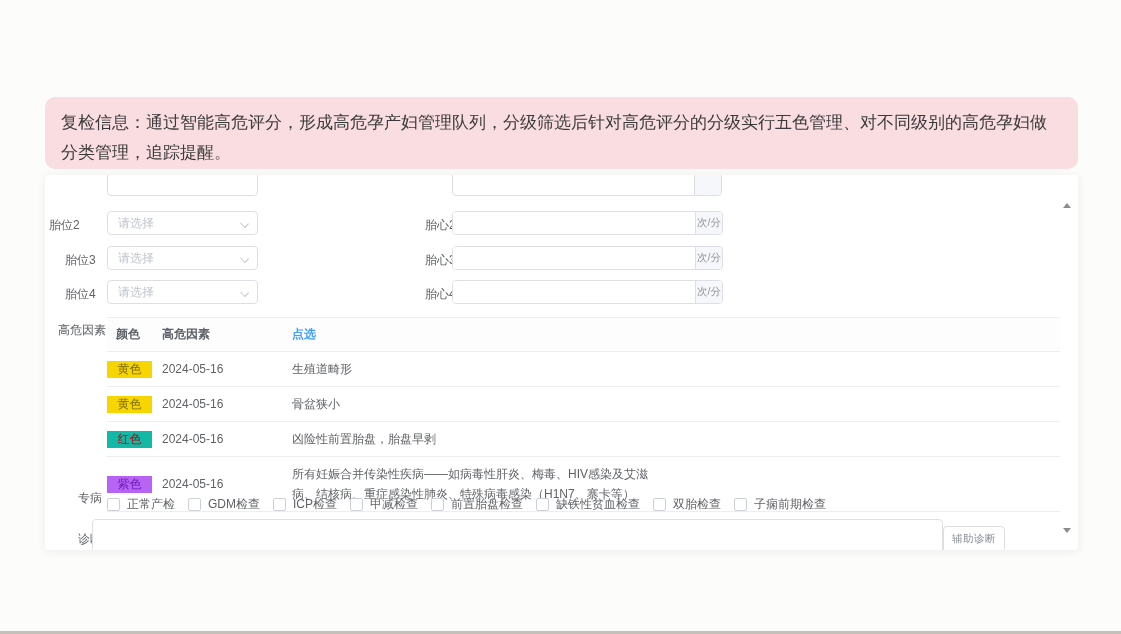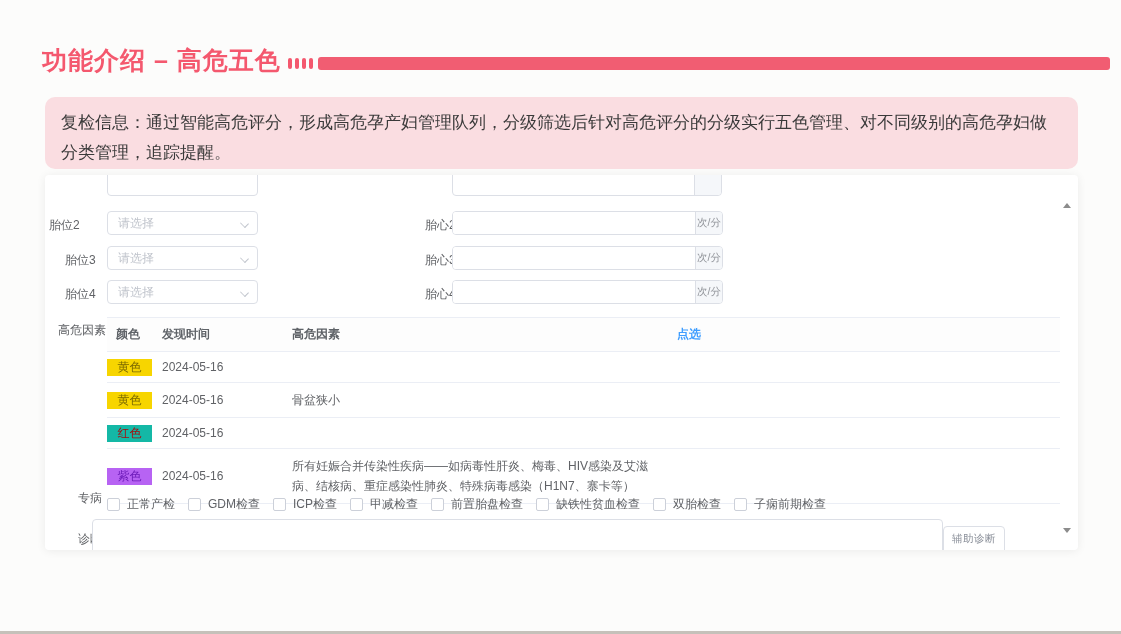--- a/index.html
+++ b/index.html
@@ -73,30 +73,20 @@
                border-left:4px solid transparent; border-right:4px solid transparent; border-top:5px solid #8c8c8c; cursor:pointer; }
 
   
   .bottom-line { position:absolute; left:0; right:0; bottom:0; height:3px; background:#c5c1ba; }
 </style>
 </head>
 <body>
 
 <div class="slide">
 
-  <div class="title-row">
-    <span class="page-title">功能介绍 – 高危五色</span>
-    <span class="tick-bars">
-        <i></i>
-        <i></i>
-        <i></i>
-        <i></i>
-      </span>
-    <span class="long-bar"></span>
-  </div>
 
   <div class="desc-box">
     <span>复检信息：通过智能高危评分，形成高危孕产妇管理队列，分级筛选后针对高危评分的分级实行五色管理、对不同级别的高危孕妇做分类管理，追踪提醒。</span>
   </div>
 
   <div class="panel">
 
     <div class="cutoff-box" style="left:62px; top:-10px; width:151px; height:31px;"></div>
     <div class="cutoff-box" style="left:407px; top:-10px; width:270px; height:31px;">
       <span class="cutoff-divider"></span>
@@ -132,46 +122,47 @@
     <span class="form-label" style="left:380px; top:111px;">胎心4</span>
     <div class="el-input-group" style="left:407px; top:105px; width:271px;">
       <input style="">
       <span class="append">次/分</span>
     </div>
 
     <span class="form-label" style="left:13px; top:147px;">高危因素</span>
     <div class="risk-table">
       <div class="trow head">
         <div class="tcell head-color">颜色</div>
-        <div class="tcell">发现时间</div>
         <div class="tcell">高危因素</div>
         <div class="tcell">
             <span class="action-link">点选</span>
           </div>
       </div>
       <div class="trow" style="min-height:28px;">
         <div class="tcell badge-cell">
             <span class="badge yellow">黄色</span>
           </div>
         <div class="tcell">2024-05-16</div>
+        <div class="tcell factor">生殖道畸形</div>
         <div class="tcell"></div>
       </div>
       <div class="trow" style="min-height:28px;">
         <div class="tcell badge-cell">
             <span class="badge yellow">黄色</span>
           </div>
         <div class="tcell">2024-05-16</div>
         <div class="tcell factor">骨盆狭小</div>
         <div class="tcell"></div>
       </div>
       <div class="trow" style="min-height:28px;">
         <div class="tcell badge-cell">
             <span class="badge red">红色</span>
           </div>
         <div class="tcell">2024-05-16</div>
+        <div class="tcell factor">凶险性前置胎盘，胎盘早剥</div>
         <div class="tcell"></div>
       </div>
       <div class="trow" style="min-height:46px;">
         <div class="tcell badge-cell">
             <span class="badge purple">紫色</span>
           </div>
         <div class="tcell">2024-05-16</div>
         <div class="tcell factor">所有妊娠合并传染性疾病——如病毒性肝炎、梅毒、HIV感染及艾滋病、结核病、重症感染性肺炎、特殊病毒感染（H1N7、寨卡等）</div>
         <div class="tcell"></div>
       </div>

